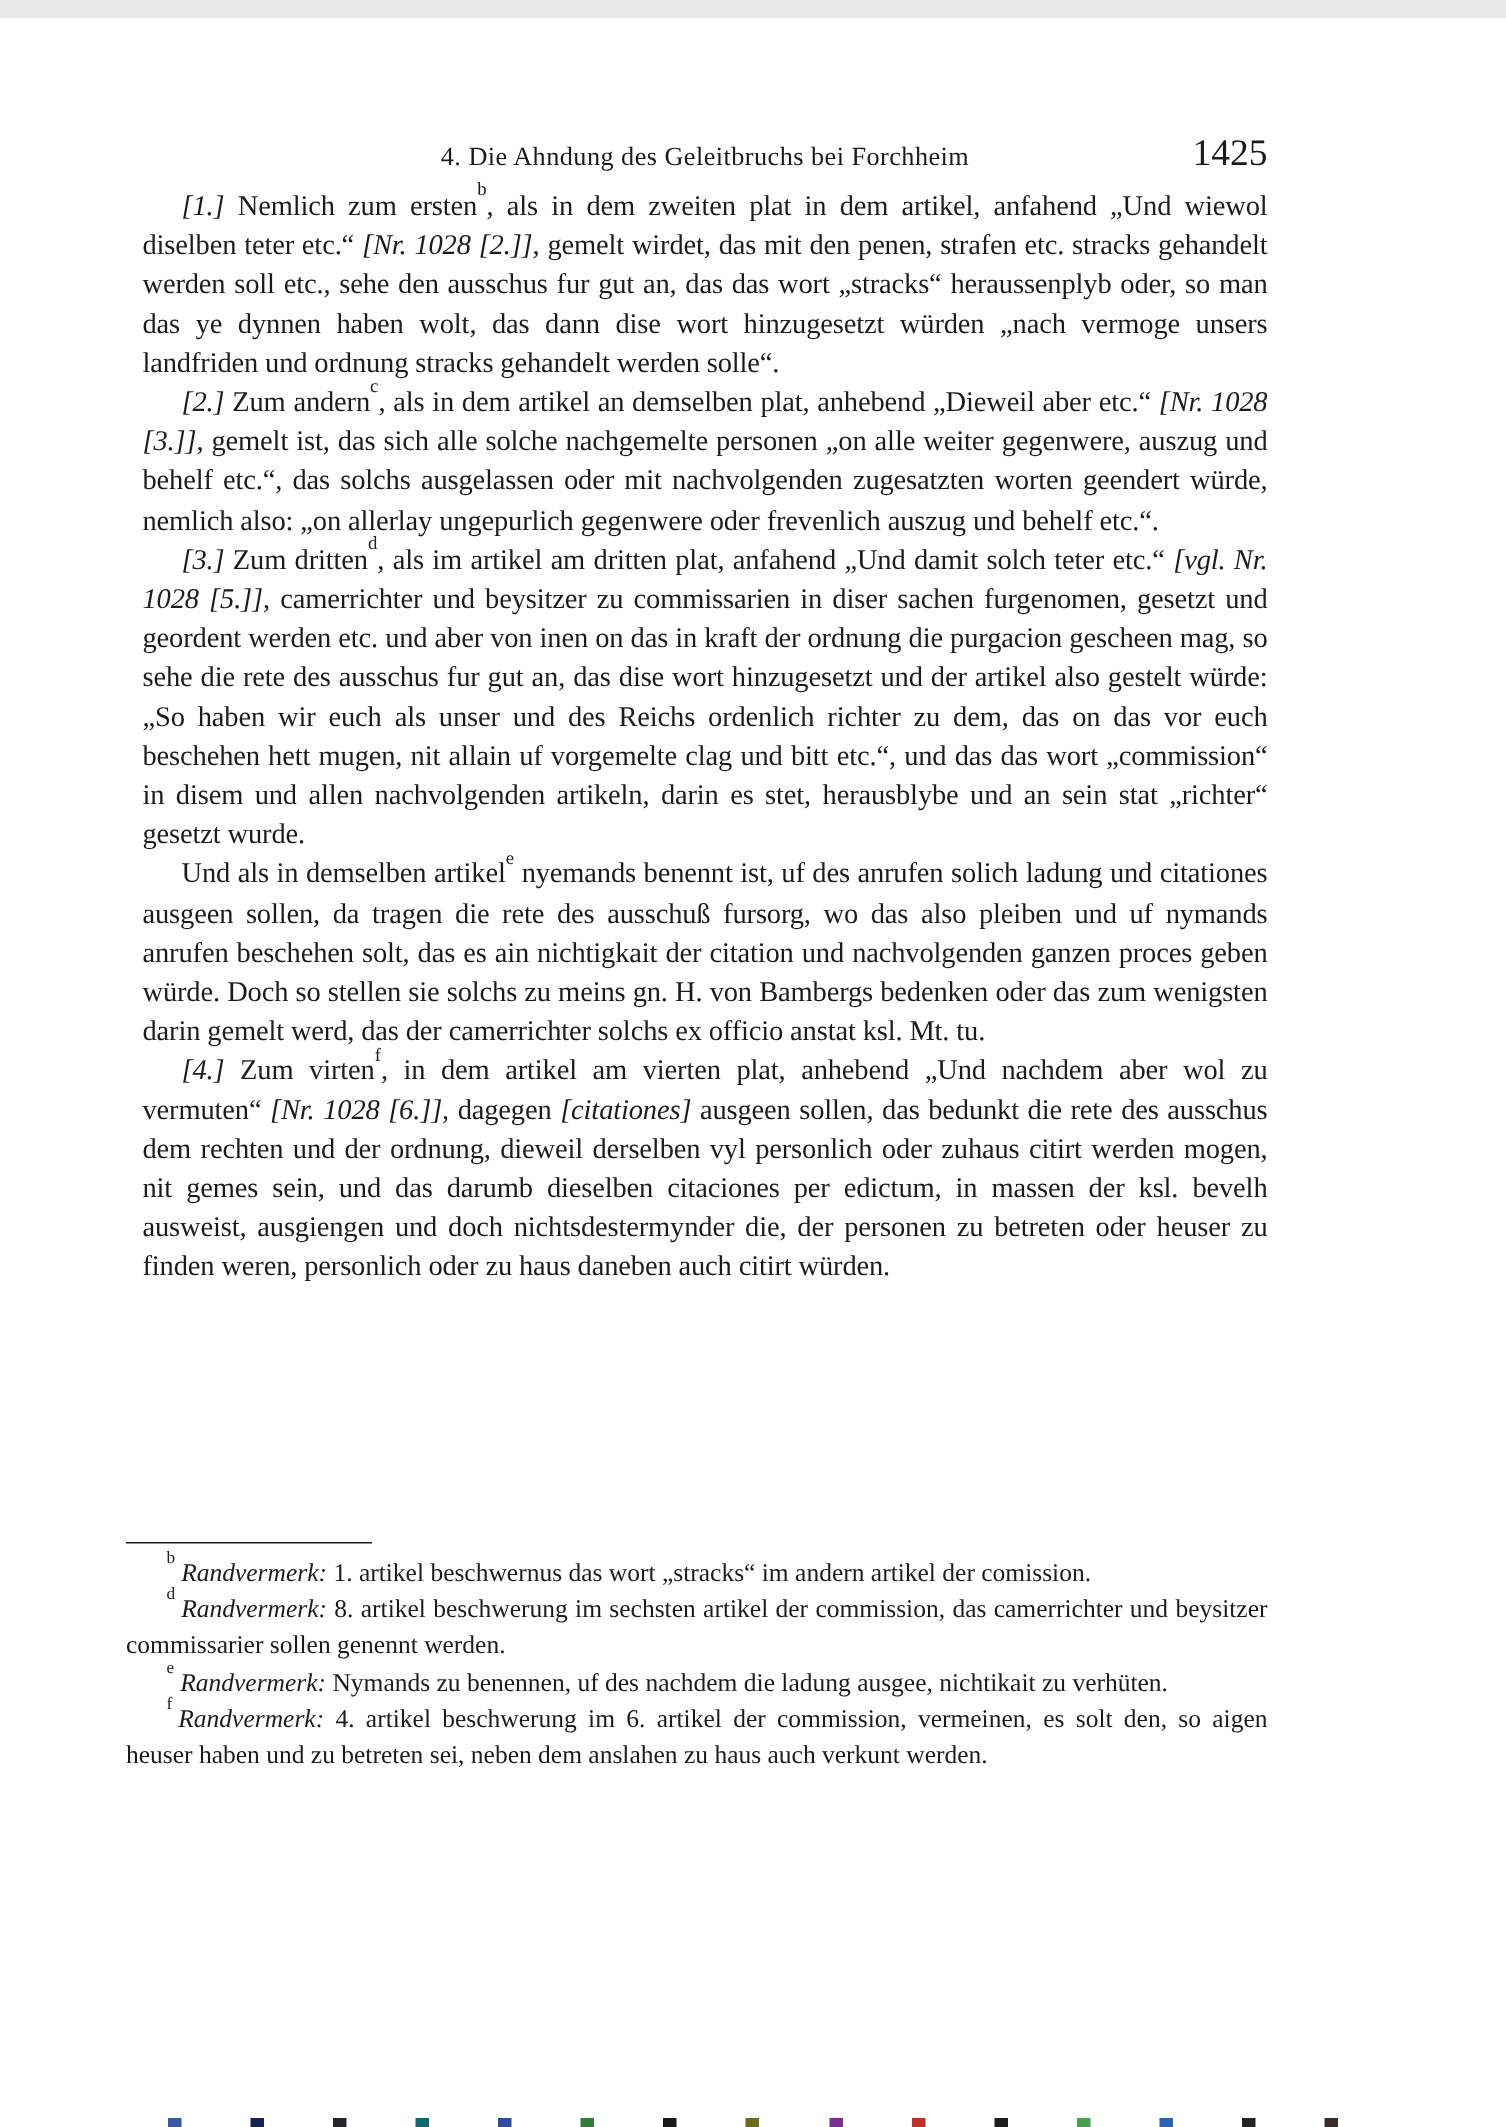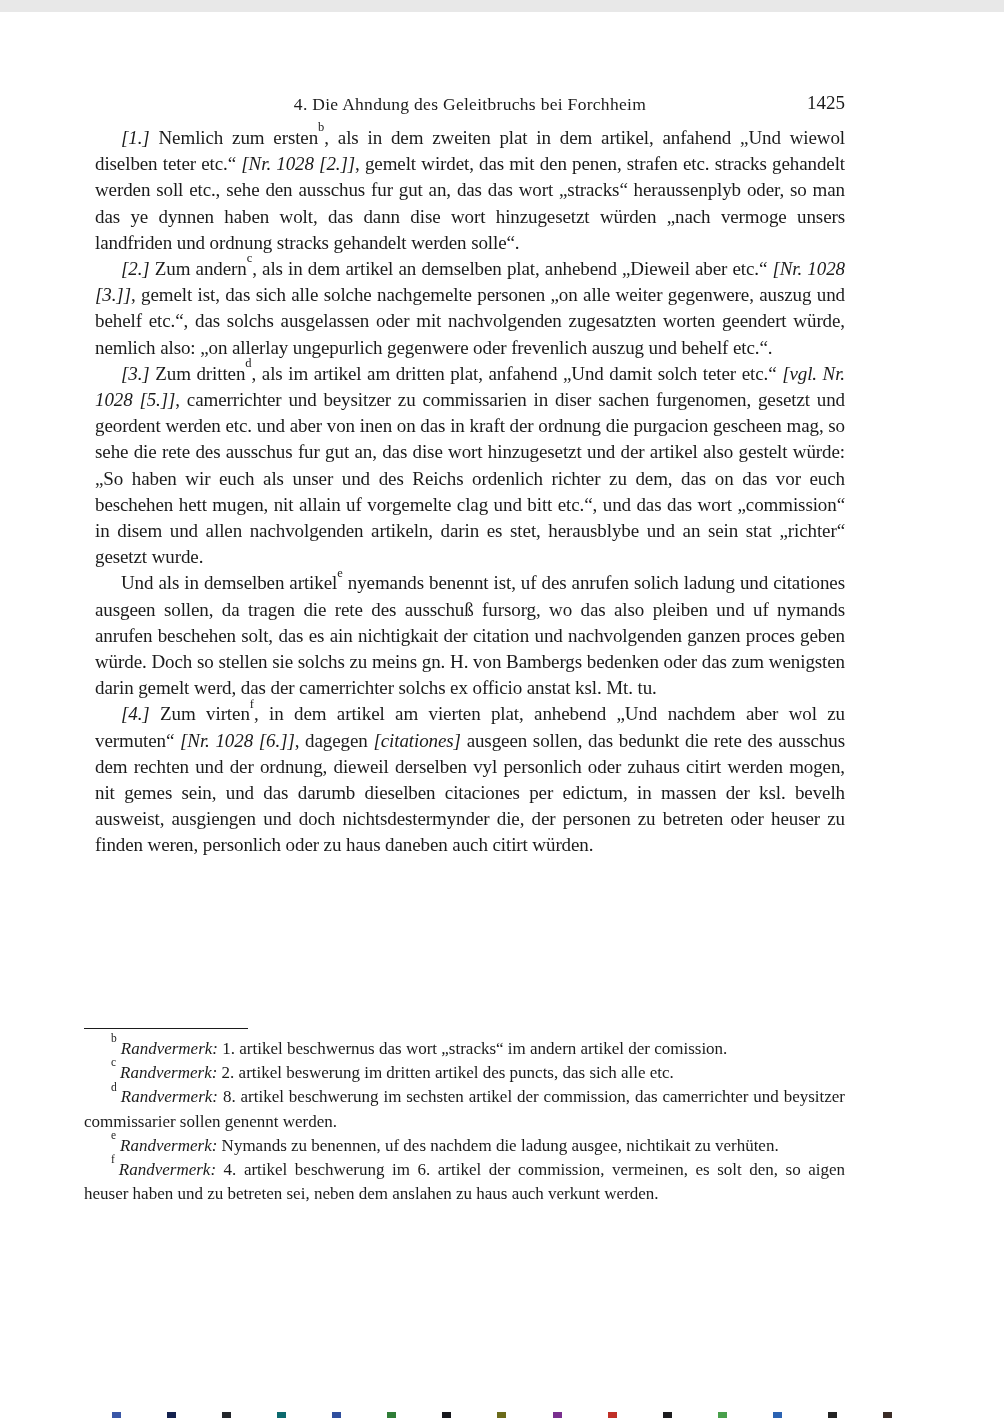--- a/index.html
+++ b/index.html
@@ -26,21 +26,21 @@
   }
   .runhead .title {
     display: block;
     text-align: center;
     letter-spacing: 0.3px;
   }
   .runhead .pnum {
     position: absolute;
     right: 0;
     top: -1px;
-    font-size: 19px;
+    font-size: 25px;
   }
   
   .bodytext {
     position: absolute;
     left: 95px;
     top: 113px;
     width: 750px;
     font-size: 19px;
     line-height: 26.2px;
     text-align: justify;
@@ -102,21 +102,20 @@
       <p class="para"><i>[2.] </i><span>Zum andern</span><sup class="mk">c</sup><span>, als in dem artikel an demselben plat, anhebend „Dieweil aber etc.“ </span><i>[Nr. 1028 [3.]]</i><span>, gemelt ist, das sich alle solche nachgemelte personen „on alle weiter gegenwere, auszug und behelf etc.“, das solchs ausgelassen oder mit nachvolgenden zugesatzten worten geendert würde, nemlich also: „on allerlay ungepurlich gegenwere oder frevenlich auszug und behelf etc.“.</span></p>
       <p class="para"><i>[3.] </i><span>Zum dritten</span><sup class="mk">d</sup><span>, als im artikel am dritten plat, anfahend „Und damit solch teter etc.“ </span><i>[vgl. Nr. 1028 [5.]]</i><span>, camerrichter und beysitzer zu commissarien in diser sachen furgenomen, gesetzt und geordent werden etc. und aber von inen on das in kraft der ordnung die purgacion gescheen mag, so sehe die rete des ausschus fur gut an, das dise wort hinzugesetzt und der artikel also gestelt würde: „So haben wir euch als unser und des Reichs ordenlich richter zu dem, das on das vor euch beschehen hett mugen, nit allain uf vorgemelte clag und bitt etc.“, und das das wort „commission“ in disem und allen nachvolgenden artikeln, darin es stet, herausblybe und an sein stat „richter“ gesetzt wurde.</span></p>
       <p class="para"><span>Und als in demselben artikel</span><sup class="mk">e</sup><span> nyemands benennt ist, uf des anrufen solich ladung und citationes ausgeen sollen, da tragen die rete des ausschuß fursorg, wo das also pleiben und uf nymands anrufen beschehen solt, das es ain nichtigkait der citation und nachvolgenden ganzen proces geben würde. Doch so stellen sie solchs zu meins gn. H. von Bambergs bedenken oder das zum wenigsten darin gemelt werd, das der camerrichter solchs ex officio anstat ksl. Mt. tu.</span></p>
       <p class="para"><i>[4.] </i><span>Zum virten</span><sup class="mk">f</sup><span>, in dem artikel am vierten plat, anhebend „Und nachdem aber wol zu vermuten“ </span><i>[Nr. 1028 [6.]]</i><span>, dagegen </span><i>[citationes]</i><span> ausgeen sollen, das bedunkt die rete des ausschus dem rechten und der ordnung, dieweil derselben vyl personlich oder zuhaus citirt werden mogen, nit gemes sein, und das darumb dieselben citaciones per edictum, in massen der ksl. bevelh ausweist, ausgiengen und doch nichtsdestermynder die, der personen zu betreten oder heuser zu finden weren, personlich oder zu haus daneben auch citirt würden.</span></p>
     </div>
 
   <div class="fnblock">
     <div class="fnrule"></div>
     <div id="fn-container">
         <p class="fn"><sup class="mk">b</sup><i>Randvermerk:</i><span> 1. artikel beschwernus das wort „stracks“ im andern artikel der comission.</span></p>
-        <p class="fn"><sup class="mk">c</sup><i>Randvermerk:</i><span> 2. artikel beswerung im dritten artikel des puncts, das sich alle etc.</span></p>
         <p class="fn"><sup class="mk">d</sup><i>Randvermerk:</i><span> 8. artikel beschwerung im sechsten artikel der commission, das camerrichter und beysitzer commissarier sollen genennt werden.</span></p>
         <p class="fn"><sup class="mk">e</sup><i>Randvermerk:</i><span> Nymands zu benennen, uf des nachdem die ladung ausgee, nichtikait zu verhüten.</span></p>
         <p class="fn"><sup class="mk">f</sup><i>Randvermerk:</i><span> 4. artikel beschwerung im 6. artikel der commission, vermeinen, es solt den, so aigen heuser haben und zu betreten sei, neben dem anslahen zu haus auch verkunt werden.</span></p>
       </div>
   </div>
 
   <div class="colorbar" id="colorbar-container">
       <span class="swatch" style="background: rgb(58, 87, 167);"></span>
       <span class="swatch" style="background: rgb(20, 34, 78);"></span>
       <span class="swatch" style="background: rgb(35, 38, 43);"></span>

